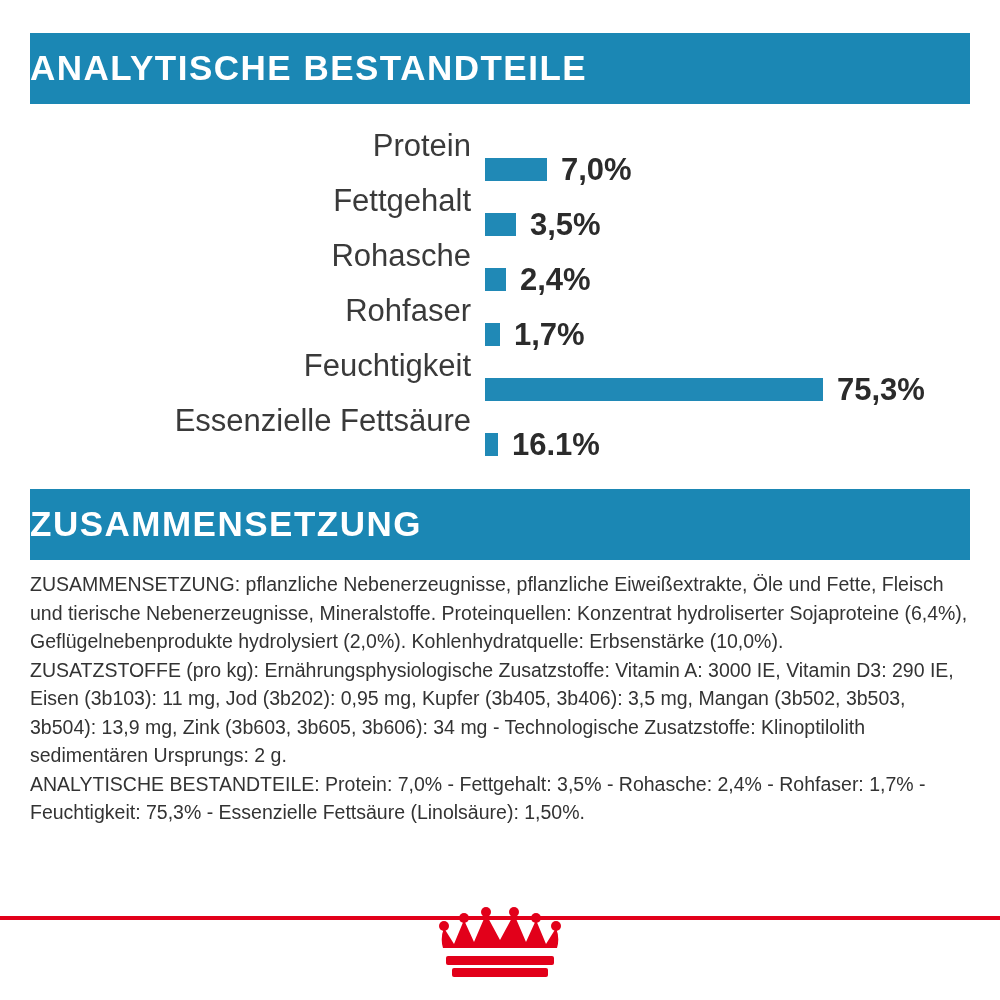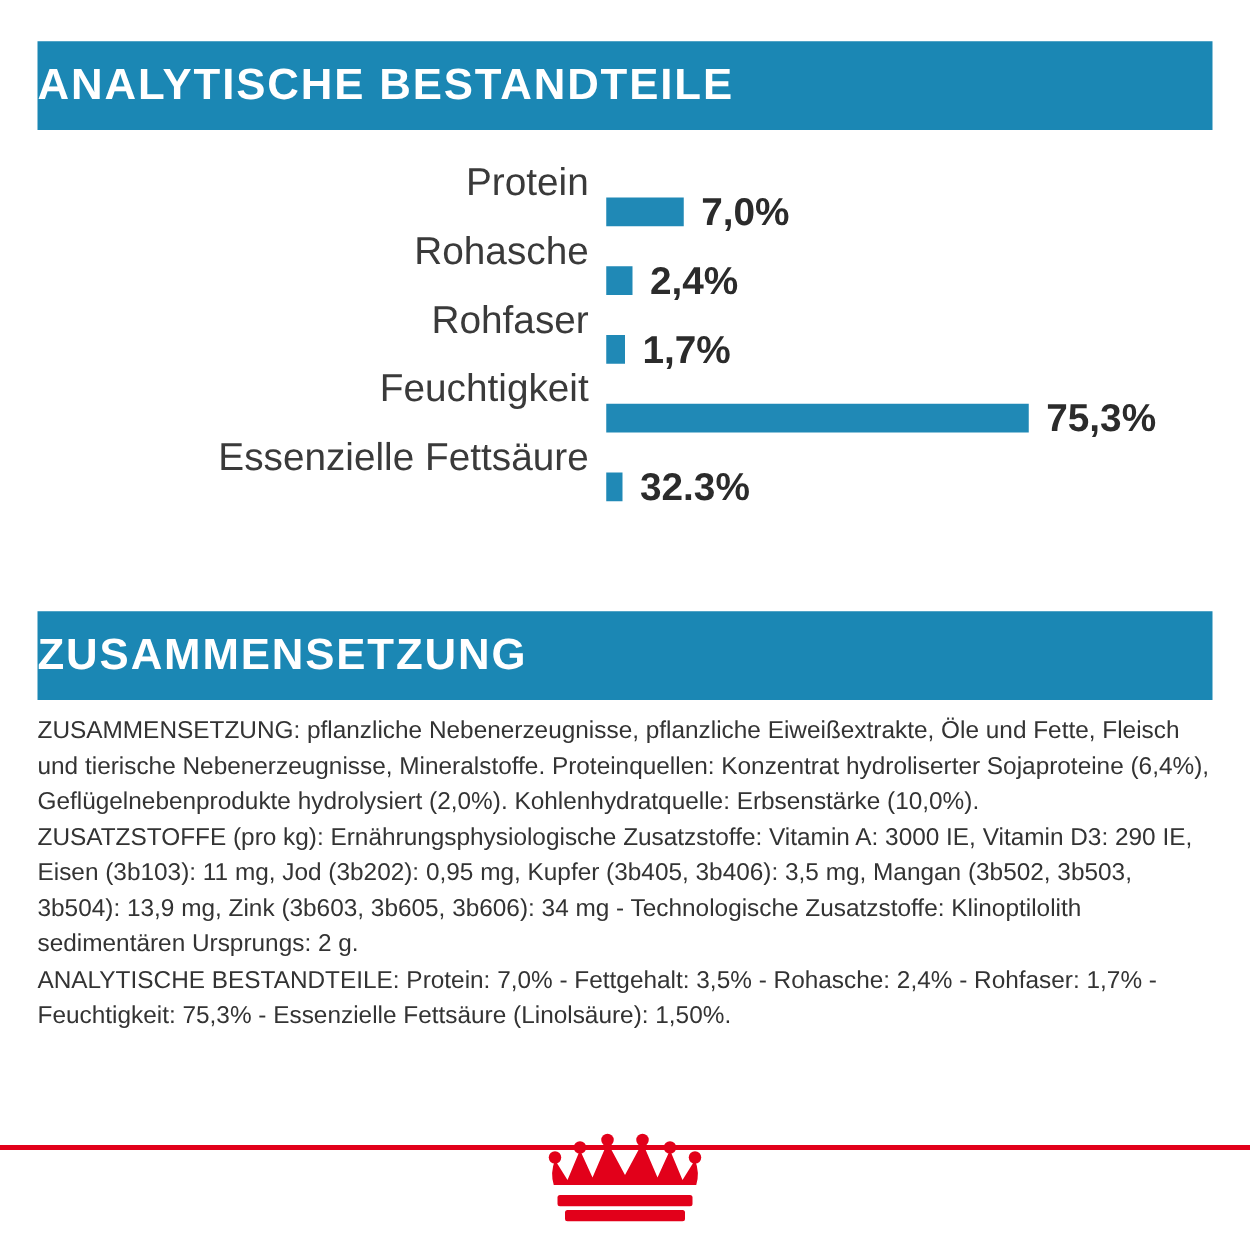--- a/index.html
+++ b/index.html
@@ -130,20 +130,27 @@
   <div class="chart">
 
     <div class="chart-row">
       <div class="nutrient-label">Protein</div>
       <div class="bar-wrap">
         <span class="bar" style="width: 62px; background: rgb(32, 137, 182);"></span>
         <span class="nutrient-value">7,0%</span>
       </div>
     </div>
 
+    <div class="chart-row">
+      <div class="nutrient-label">Fettgehalt</div>
+      <div class="bar-wrap">
+        <span class="bar" style="width: 31px; background: rgb(32, 137, 182);"></span>
+        <span class="nutrient-value">3,5%</span>
+      </div>
+    </div>
 
     <div class="chart-row">
       <div class="nutrient-label">Rohasche</div>
       <div class="bar-wrap">
         <span class="bar" style="width: 21px; background: rgb(32, 137, 182);"></span>
         <span class="nutrient-value">2,4%</span>
       </div>
     </div>
 
     <div class="chart-row">
@@ -159,21 +166,21 @@
       <div class="bar-wrap">
         <span class="bar" style="width: 338px; background: rgb(32, 137, 182);"></span>
         <span class="nutrient-value">75,3%</span>
       </div>
     </div>
 
     <div class="chart-row">
       <div class="nutrient-label">Essenzielle Fettsäure</div>
       <div class="bar-wrap">
         <span class="bar" style="width: 13px; background: rgb(32, 137, 182);"></span>
-        <span class="nutrient-value">32.3%</span>
+        <span class="nutrient-value">16.1%</span>
       </div>
     </div>
 
   </div>
 
   <div class="section-bar" id="composition-header-bar">ZUSAMMENSETZUNG</div>
 
   <div class="composition">
     <p>ZUSAMMENSETZUNG: pflanzliche Nebenerzeugnisse, pflanzliche Eiweißextrakte, Öle und Fette, Fleisch und tierische Nebenerzeugnisse, Mineralstoffe. Proteinquellen: Konzentrat hydroliserter Sojaproteine (6,4%), Geflügelnebenprodukte hydrolysiert (2,0%). Kohlenhydratquelle: Erbsenstärke (10,0%).</p>
     <p>ZUSATZSTOFFE (pro kg): Ernährungsphysiologische Zusatzstoffe: Vitamin A: 3000 IE, Vitamin D3: 290 IE, Eisen (3b103): 11 mg, Jod (3b202): 0,95 mg, Kupfer (3b405, 3b406): 3,5 mg, Mangan (3b502, 3b503, 3b504): 13,9 mg, Zink (3b603, 3b605, 3b606): 34 mg - Technologische Zusatzstoffe: Klinoptilolith sedimentären Ursprungs: 2 g.</p>

